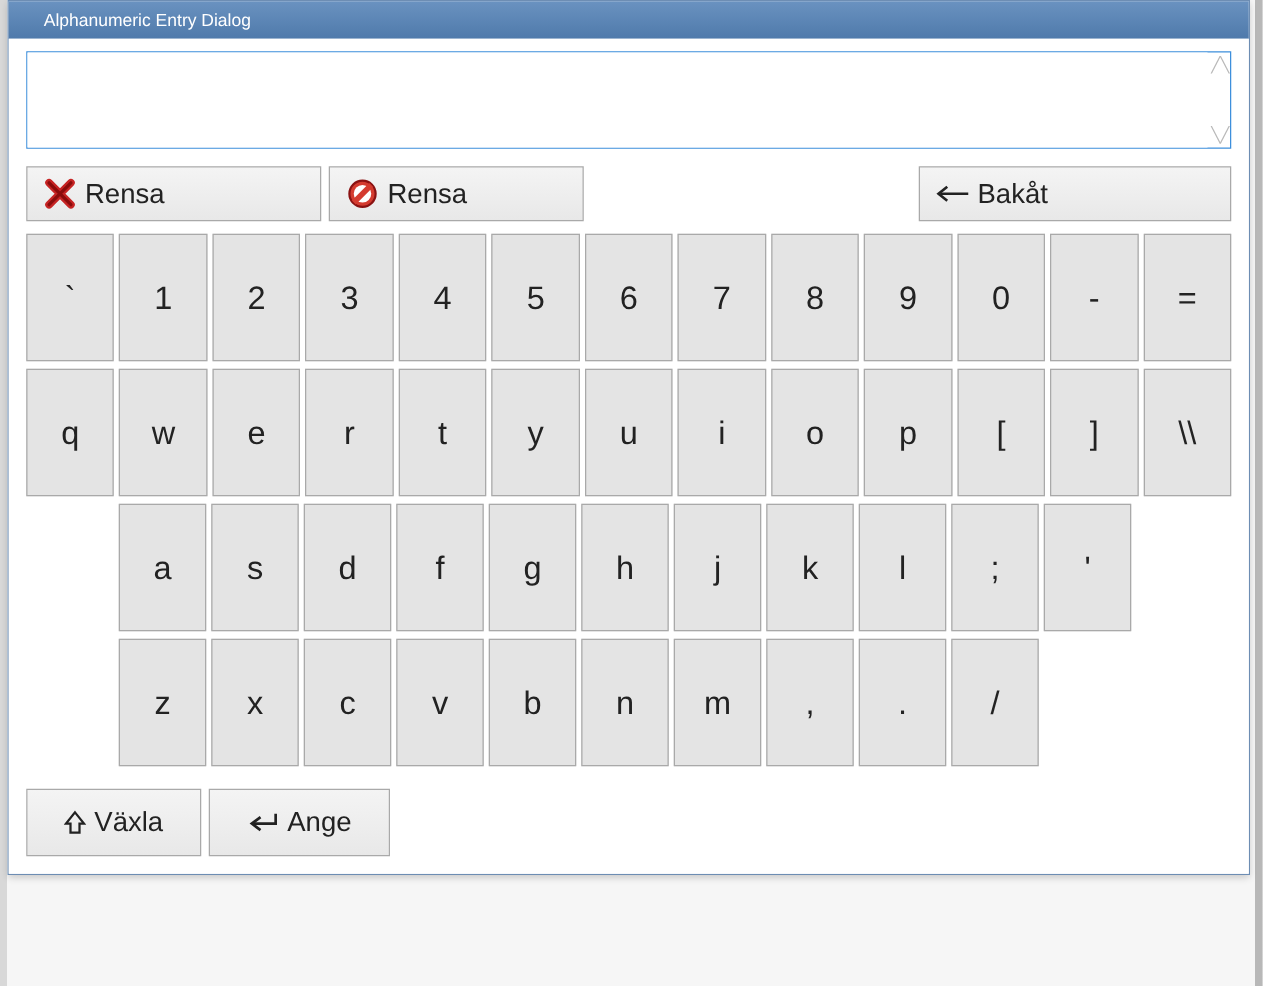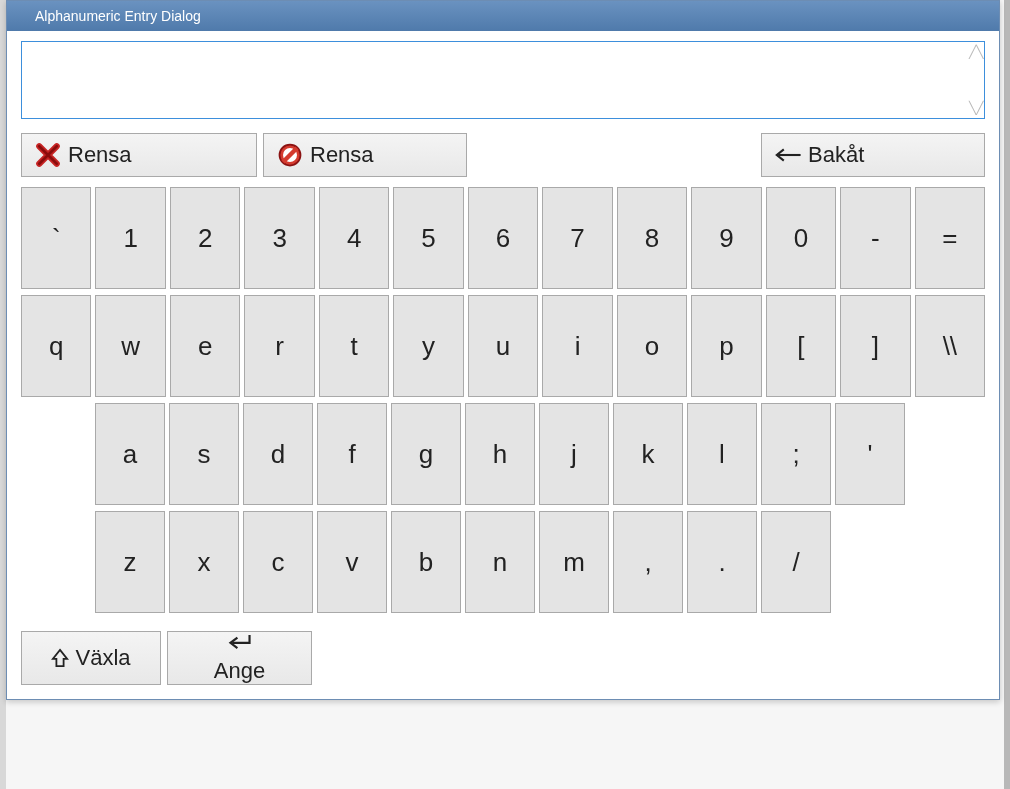--- a/index.html
+++ b/index.html
@@ -99,21 +99,21 @@
     color: #222;
     font-size: 22px;
     padding: 0 12px;
     cursor: pointer;
     user-select: none;
   }
   .btn .icon { width:28px; height:28px; display:inline-flex; align-items:center; justify-content:center; }
   #btn-cancel { width: 236px; }
   #btn-clear  { width: 204px; }
   .spacer { flex: 1 1 auto; }
-  #btn-back   { width: 224px; justify-content:flex-start; }
+  #btn-back   { width: 250px; justify-content:flex-start; }
   .keyboard { margin-top: 10px; }
   .krow { display:flex; gap:4px; margin-bottom:6px; }
   .key {
     height: 102px;
     border: 1px solid #a9a9a9;
     background: #e4e4e4;
     display:flex;
     align-items:center;
     justify-content:center;
     font-size: 26px;
@@ -140,21 +140,21 @@
     justify-content:center;
     font-size:22px;
     color:#222;
     cursor:pointer;
     user-select:none;
     gap:6px;
   }
   #caps  { width:152px; }
   #shift { width:140px; }
   #space { flex:1 1 auto; }
-  #enter { width:145px;flex-direction:column; }
+  #enter { width:145px; }
   svg { display:block; }
 </style>
 </head>
 <body>
 <div class="backdrop"></div>
 
 <div class="win">
   <div class="titlebar">
     <span>Alphanumeric Entry Dialog</span>
   </div>

